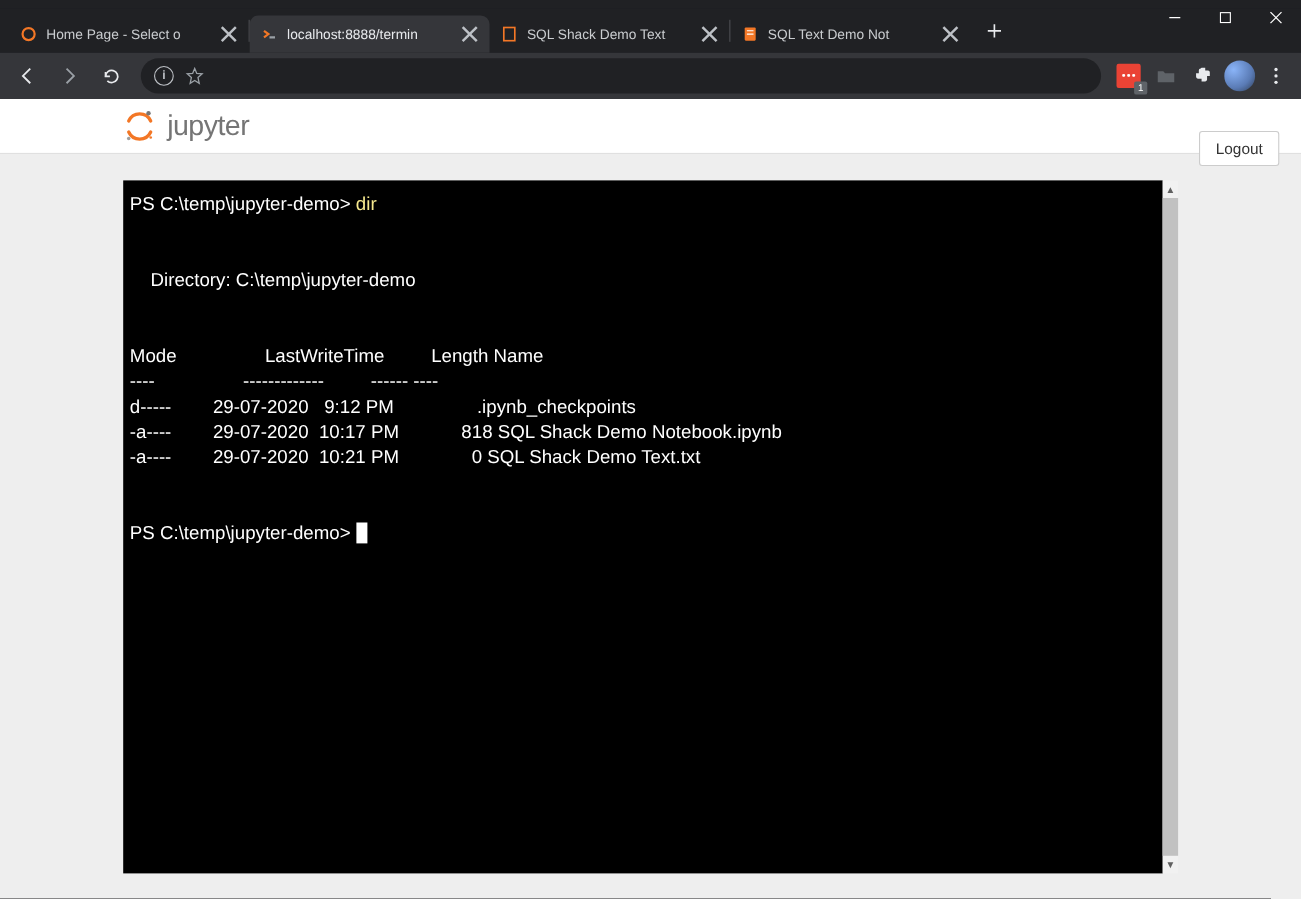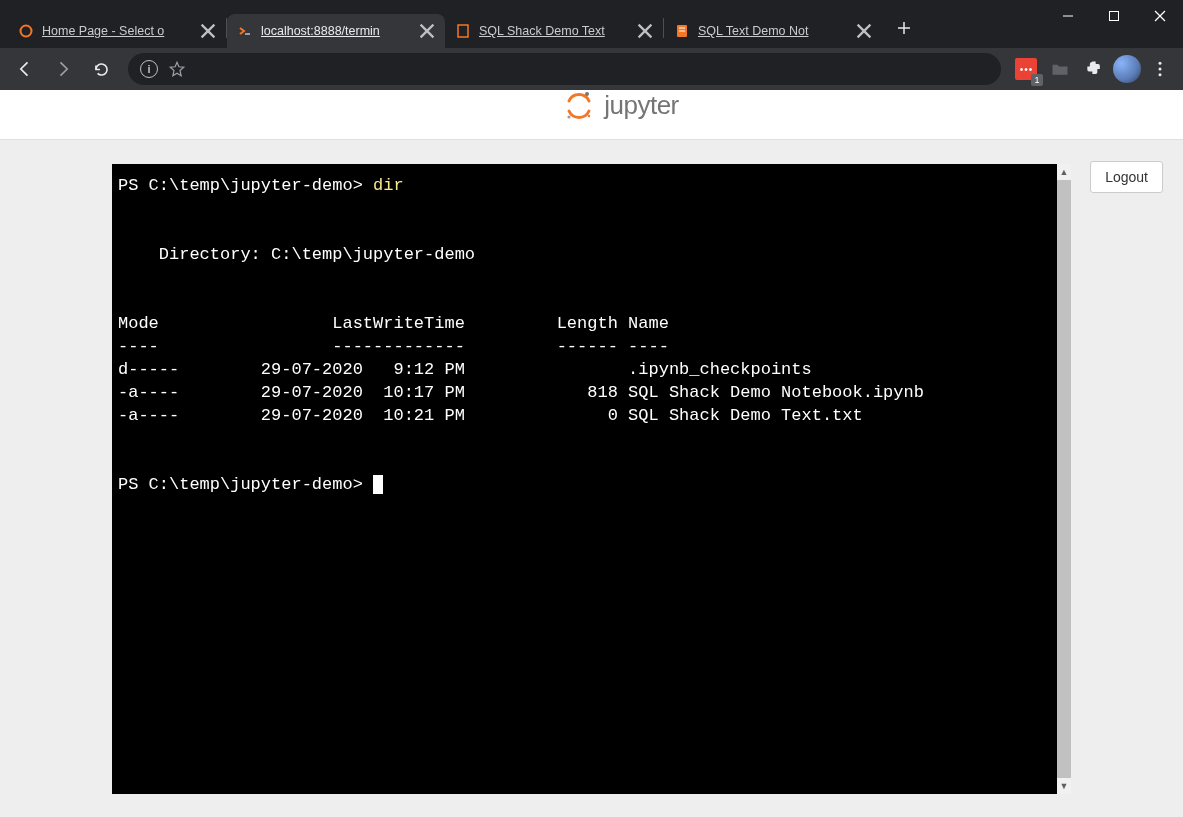--- a/index.html
+++ b/index.html
@@ -47,21 +47,20 @@
       height: 34px;
       padding: 0 10px;
       min-width: 0;
       width: 218px;
       color: #c9cccf;
       font-size: 12.5px;
       gap: 8px;
       border-top-left-radius: 8px;
       border-top-right-radius: 8px;
       position: relative;
-      text-decoration: underline;
     }
     .tab.active {
       background: #35363a;
       color: #e8eaed;
     }
     .tab .favicon {
       width: 16px; height: 16px;
       display: flex; align-items: center; justify-content: center;
       flex-shrink: 0;
     }
@@ -171,22 +170,21 @@
       height: calc(817px - 8px - 40px - 42px);
       overflow: hidden;
       position: relative;
     }
     .jup-header {
       background: #ffffff;
       border-bottom: 1px solid #e0e0e0;
       height: 50px;
       display: flex;
       align-items: center;
-      padding: 0 20px 0 80px;
-      flex-direction: column;
+      padding: 0 20px 0 112px;
     }
     .jup-logo {
       display: flex; align-items: center; gap: 10px;
     }
     .jup-logo .mark {
       width: 30px; height: 30px; position:relative;
     }
     .jup-logo .word {
       font-size: 26px;
       color: #757575;
@@ -207,21 +205,21 @@
     .term-wrap {
       margin: 24px 112px 0 112px;
       position: relative;
       height: 630px;
     }
     .terminal {
       background: #000000;
       color: #ffffff;
       width: calc(100% - 14px);
       height: 100%;
-      font-family: Liberation Mono, monospace;
+      font-family: Liberation Sans, sans-serif;
       font-size: 17px;
       line-height: 23px;
       padding: 10px 6px;
       white-space: pre;
       overflow: hidden;
     }
     .terminal .cmd { color: #f7e98e; }
     .cursor-block {
       display:inline-block;
       width:10px; height:19px;

